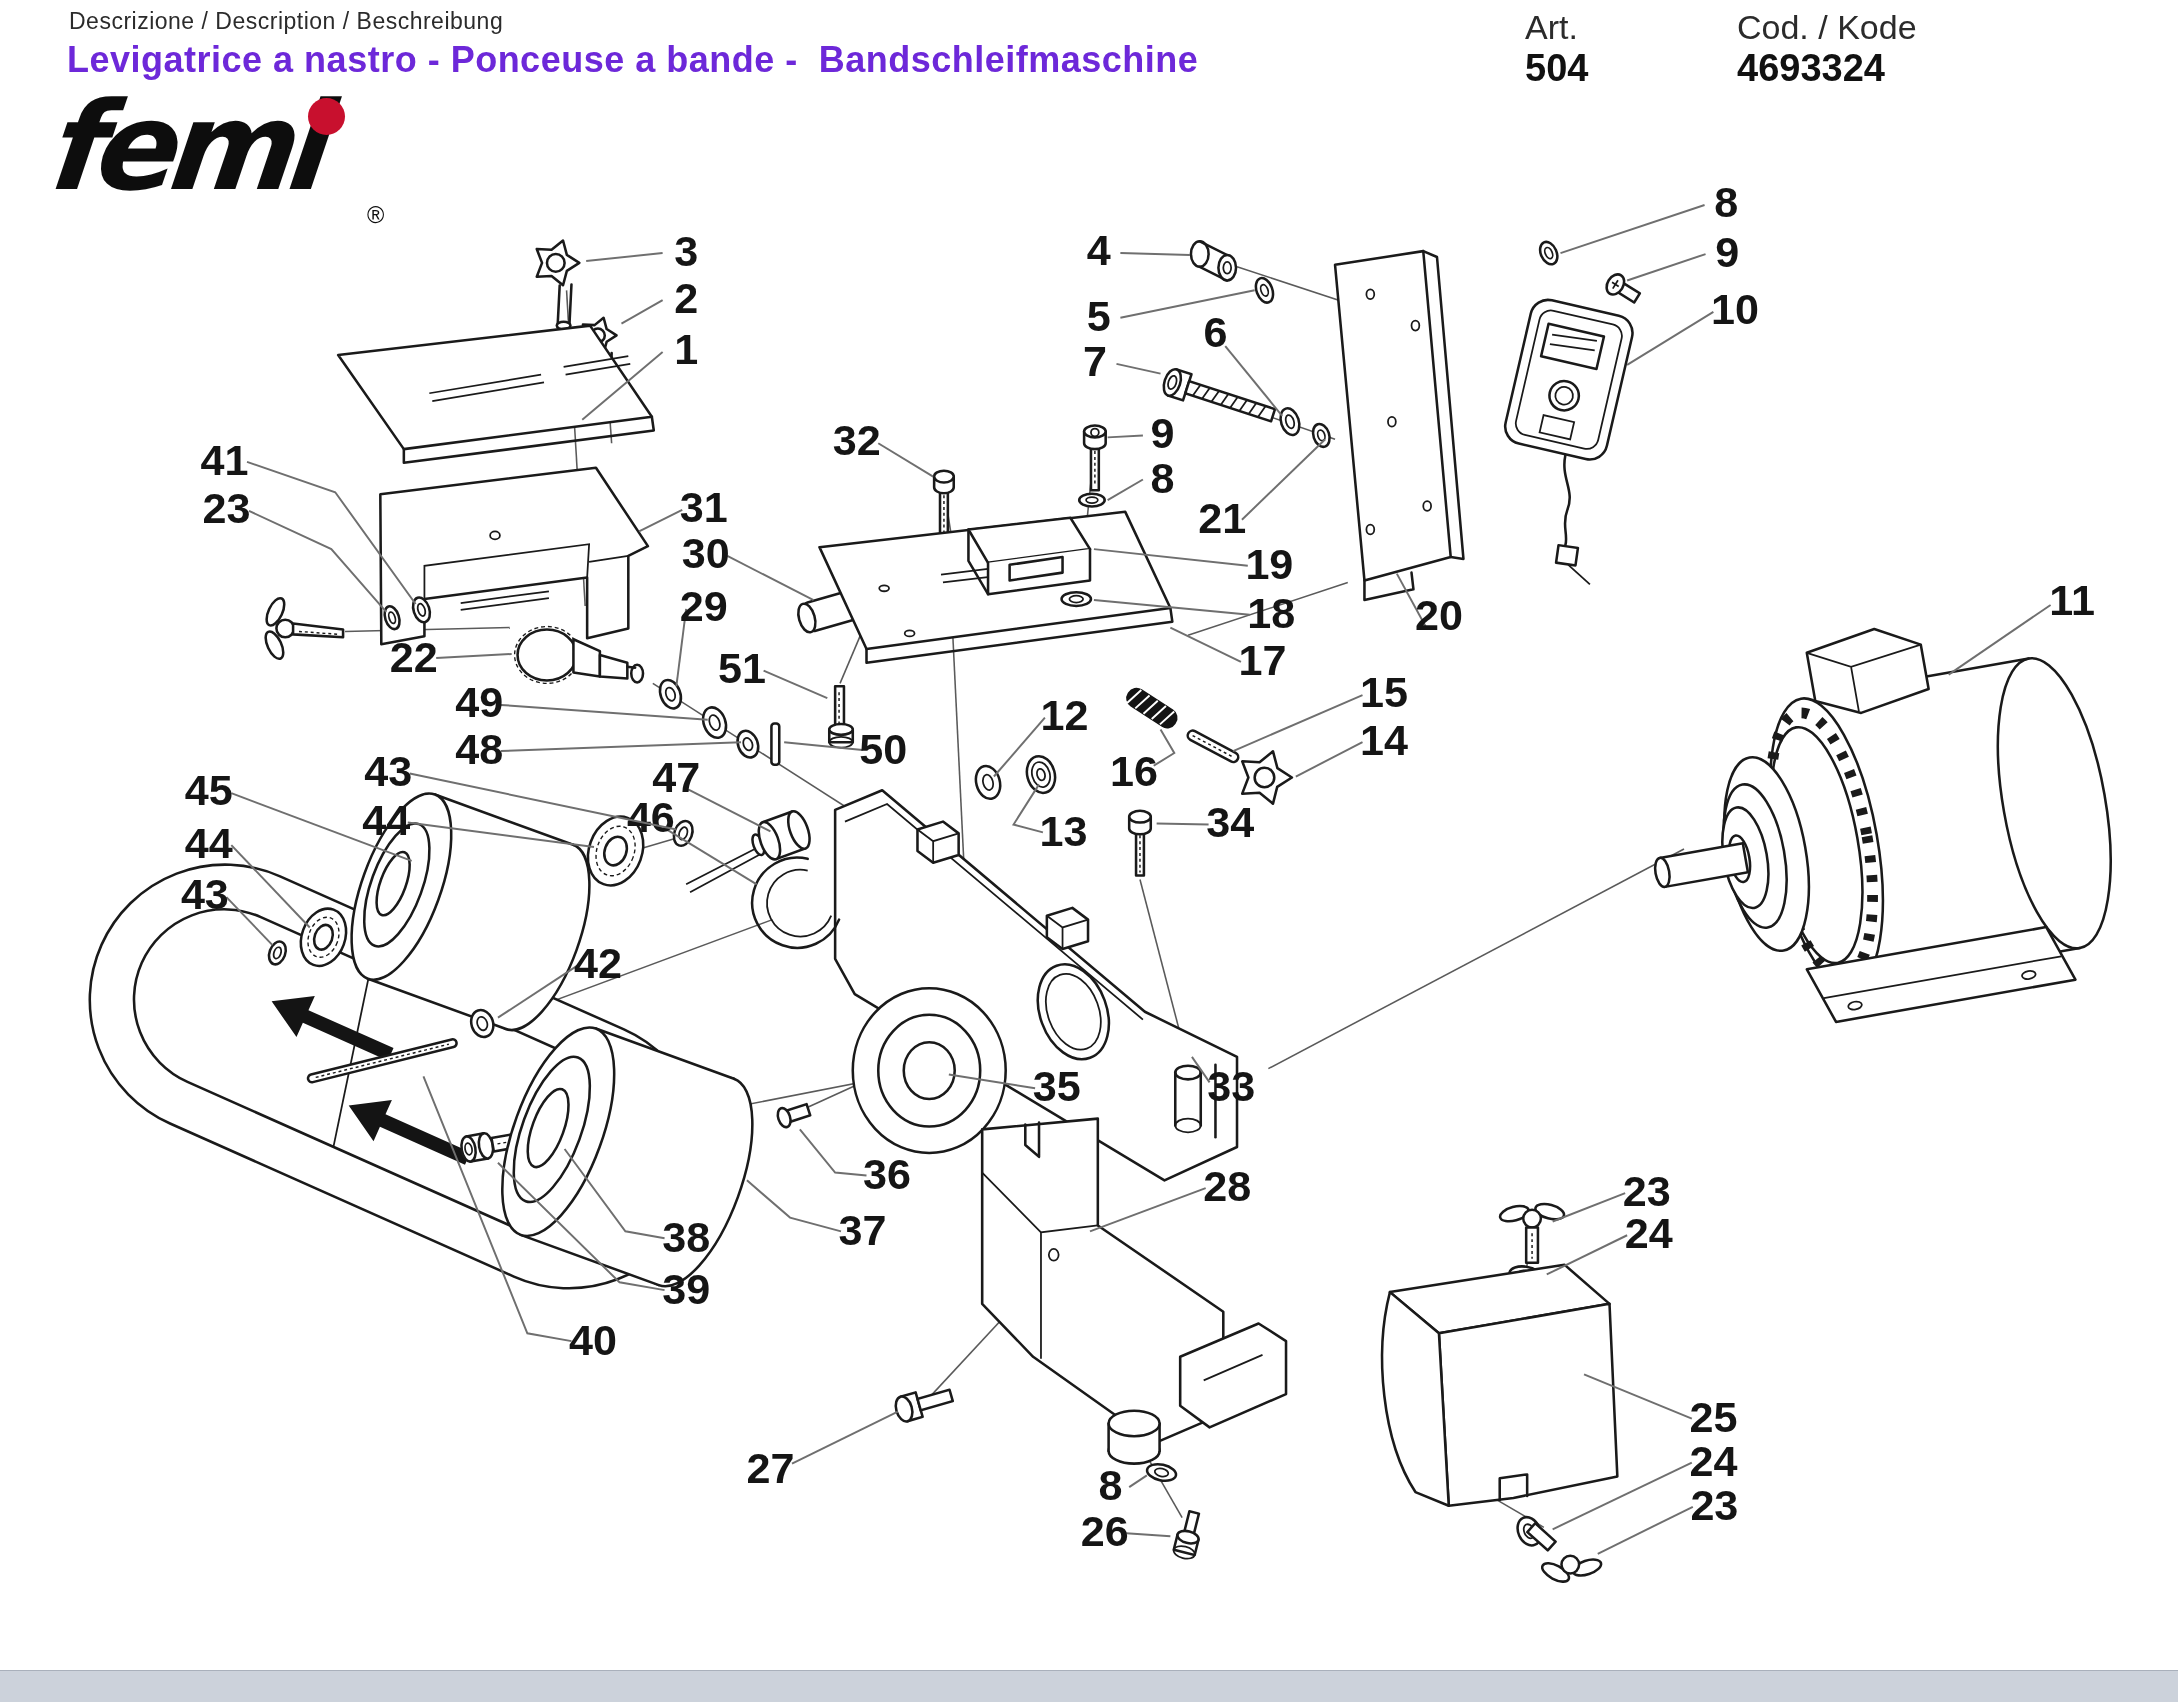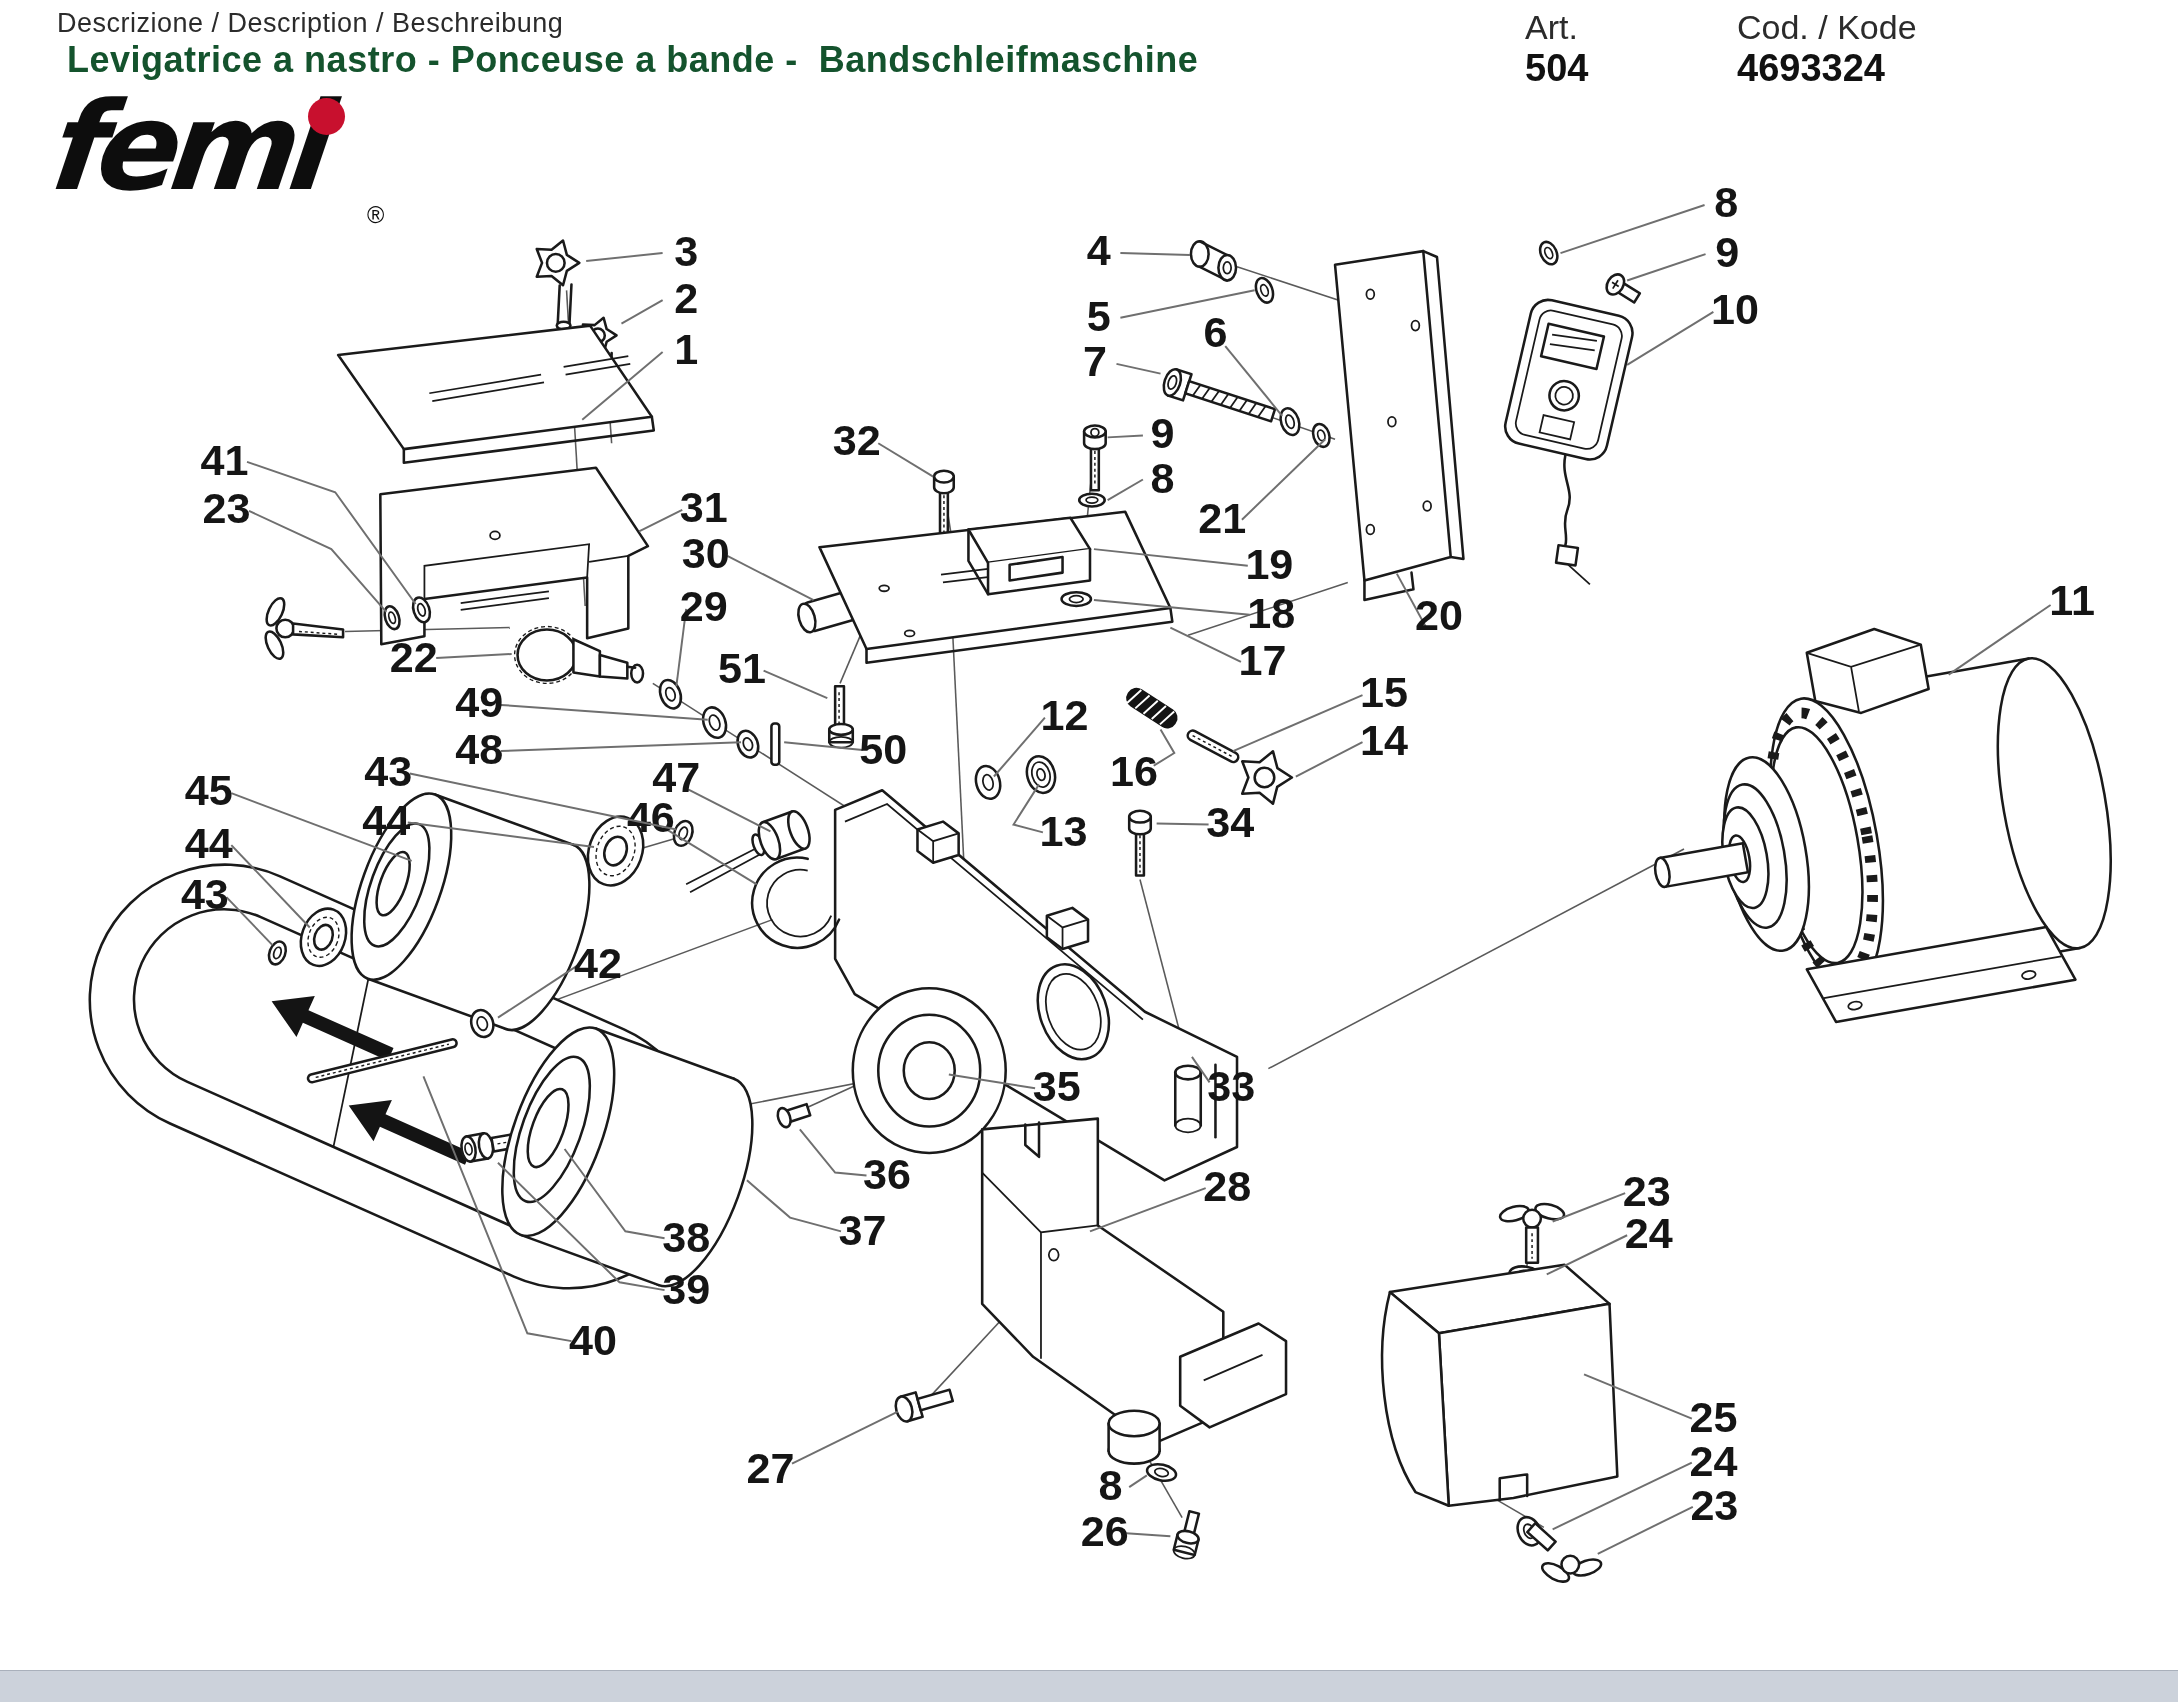--- a/index.html
+++ b/index.html
@@ -1,21 +1,21 @@
 <!DOCTYPE html>
 <html><head>
 <meta charset="utf-8">
 <style>
   html,body{margin:0;padding:0;}
   body{
     width:2179px;height:1703px;position:relative;background:#ffffff;
     font-family:"Liberation Sans",sans-serif;color:#1c1c1c;overflow:hidden;
   }
-  .hdr-label{position:absolute;left:57px;top:7.8px;font-size:27px;color:#2b2b2b;letter-spacing:0.5px;}
-  .hdr-title{position:absolute;left:67px;top:39px;font-size:36px;font-weight:700;color:#14532d;letter-spacing:0.5px;white-space:pre;}
+  .hdr-label{position:absolute;left:69px;top:7.8px;font-size:23px;color:#2b2b2b;letter-spacing:0.5px;}
+  .hdr-title{position:absolute;left:67px;top:39px;font-size:36px;font-weight:700;color:#6d28d9;letter-spacing:0.5px;white-space:pre;}
   .art-block{position:absolute;left:1525px;top:7.8px;width:196px;}
   .cod-block{position:absolute;left:1737px;top:7.8px;width:294px;}
   .fld-label{font-size:34px;color:#2b2b2b;}
   .fld-value{font-size:38px;font-weight:700;color:#111;margin-top:0;}
   .logo{position:absolute;left:55px;top:86px;width:353px;height:157px;}
   .logo-text{
     position:absolute;left:0;top:0;font-family:"DejaVu Sans",sans-serif;
     font-size:122px;font-weight:800;font-style:italic;letter-spacing:-8.8px;color:#0d0d0d;
     transform:skewX(-8deg);line-height:1;
   }

